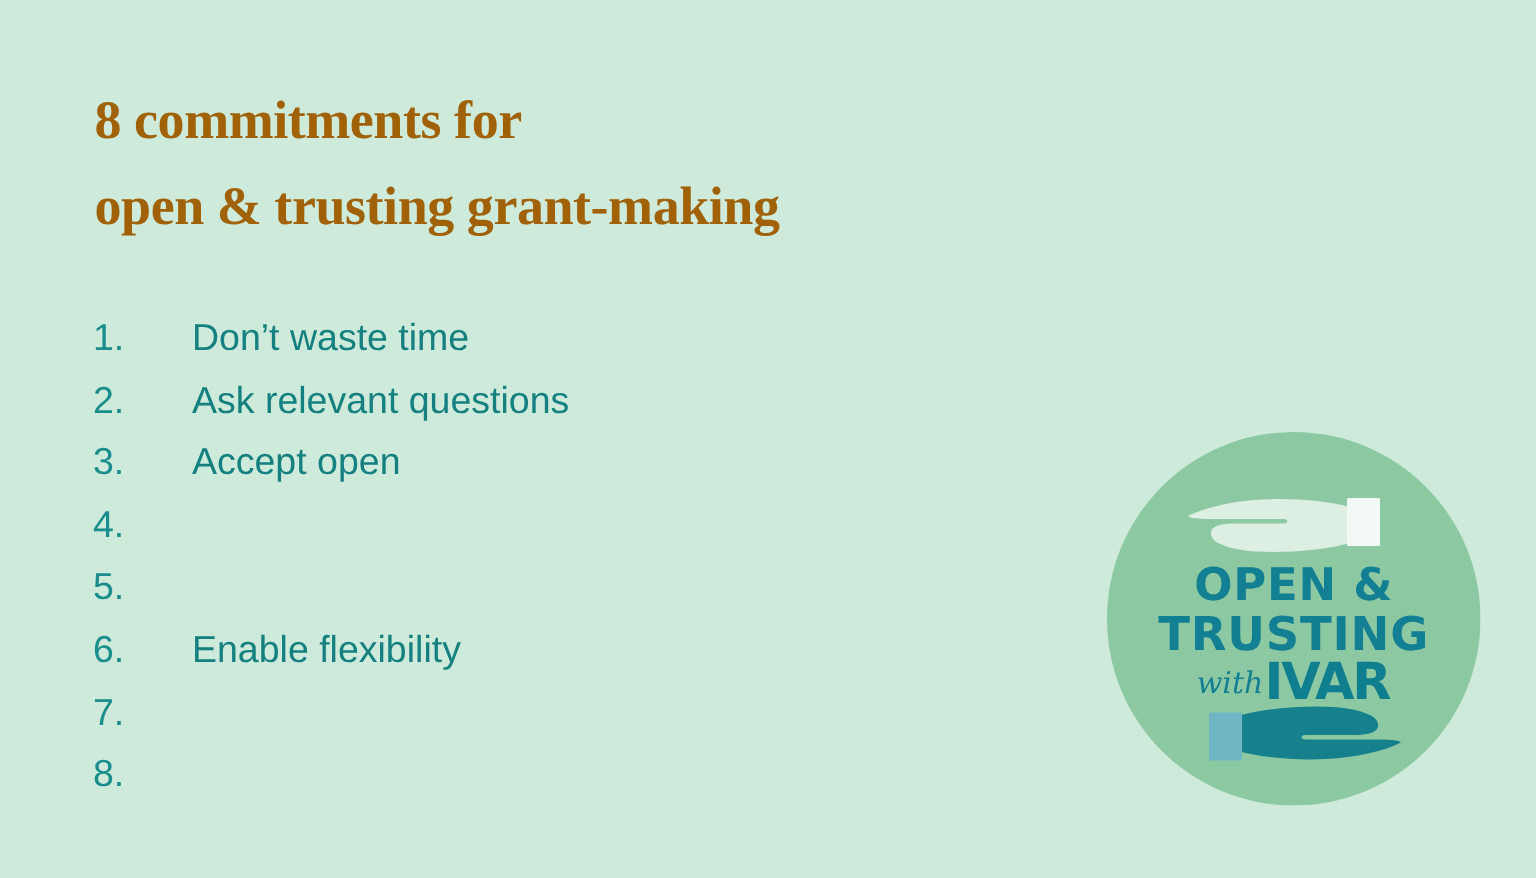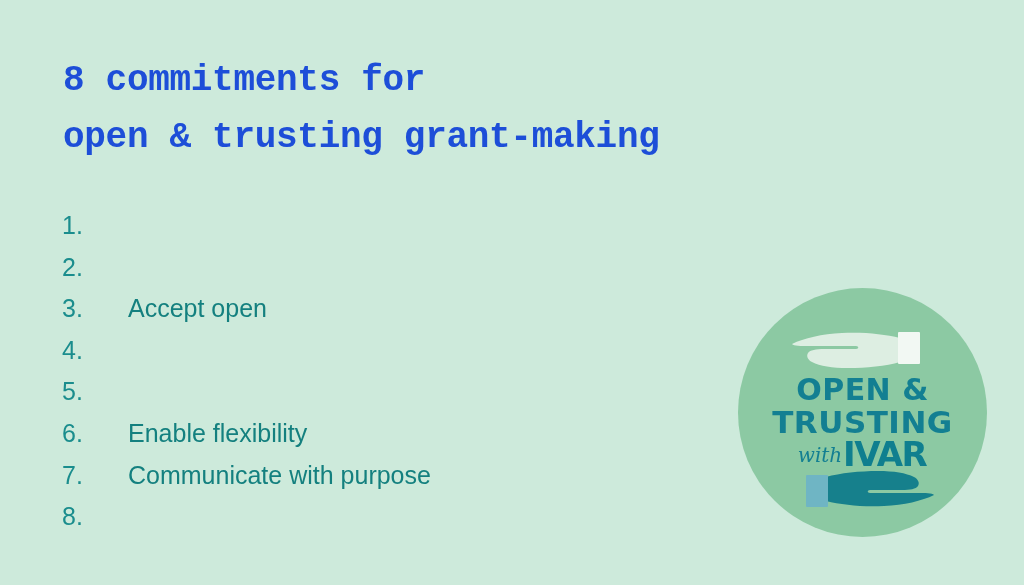--- a/index.html
+++ b/index.html
@@ -24,26 +24,26 @@
   }
 
   
   .title-block {
     position: absolute;
     left: 63px;
     top: 52px;
     width: 700px;
   }
   .title-line {
-    font-family: Liberation Mono, monospace;
+    font-family: Liberation Serif, serif;
     font-weight: 700;
     font-size: 36px;
     line-height: 57px;
     letter-spacing: -0.3px;
-    color: #1d4ed8;
+    color: #a16207;
     white-space: nowrap;
   }
 
   
   .commitments {
     position: absolute;
     left: 62px;
     top: 205px;
     list-style: none;
     margin: 0;
@@ -107,41 +107,42 @@
 <div class="slide">
 
   <div class="title-block">
     <div class="title-line">8 commitments for</div>
     <div class="title-line">open &amp; trusting grant-making</div>
   </div>
 
   <ol class="commitments">
     <li class="commitment-row">
       <span class="commitment-num">1.</span>
+      <span class="commitment-label">Don’t waste time</span>
     </li>
     <li class="commitment-row">
       <span class="commitment-num">2.</span>
+      <span class="commitment-label">Ask relevant questions</span>
     </li>
     <li class="commitment-row">
       <span class="commitment-num">3.</span>
       <span class="commitment-label">Accept open</span>
     </li>
     <li class="commitment-row">
       <span class="commitment-num">4.</span>
     </li>
     <li class="commitment-row">
       <span class="commitment-num">5.</span>
     </li>
     <li class="commitment-row">
       <span class="commitment-num">6.</span>
       <span class="commitment-label">Enable flexibility</span>
     </li>
     <li class="commitment-row">
       <span class="commitment-num">7.</span>
-      <span class="commitment-label">Communicate with purpose</span>
     </li>
     <li class="commitment-row">
       <span class="commitment-num">8.</span>
     </li>
   </ol>
 
   <div class="logo-badge">
     <svg viewBox="0 0 249 249" xmlns="http://www.w3.org/2000/svg">
 
       <circle cx="124.5" cy="124.5" r="124.5" fill="#8cc9a3"></circle>

